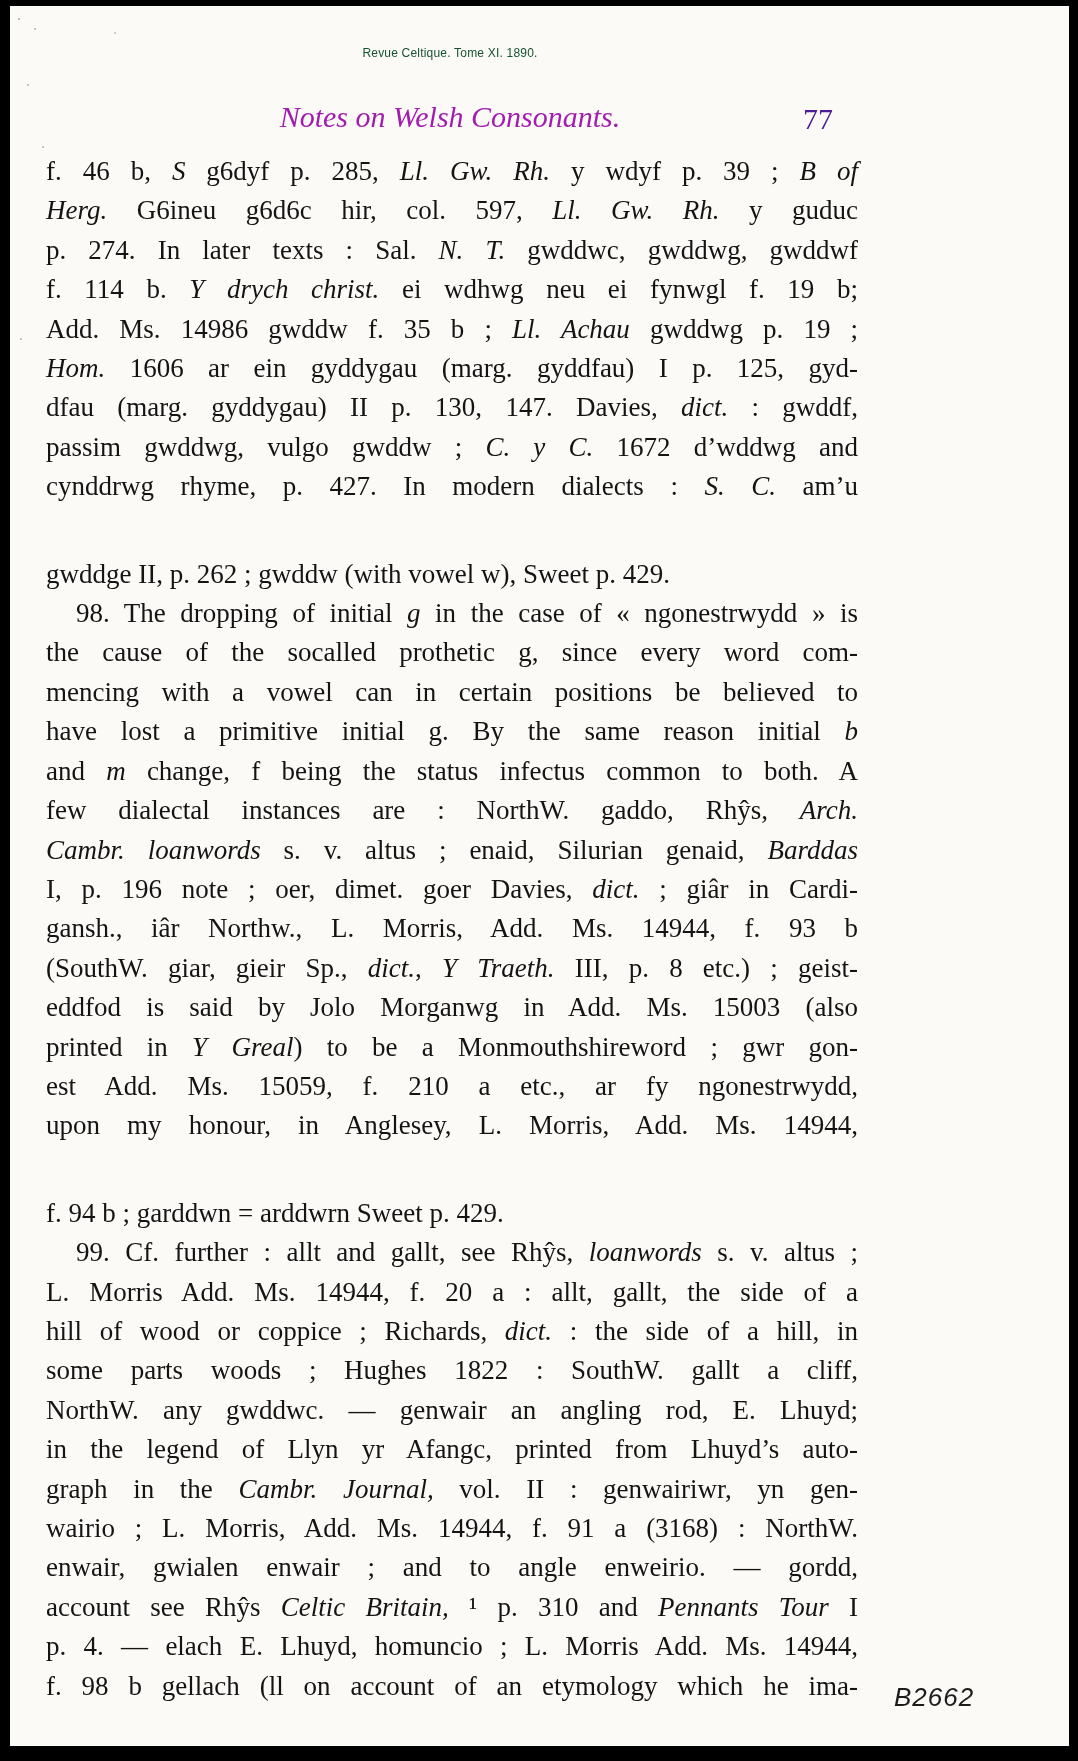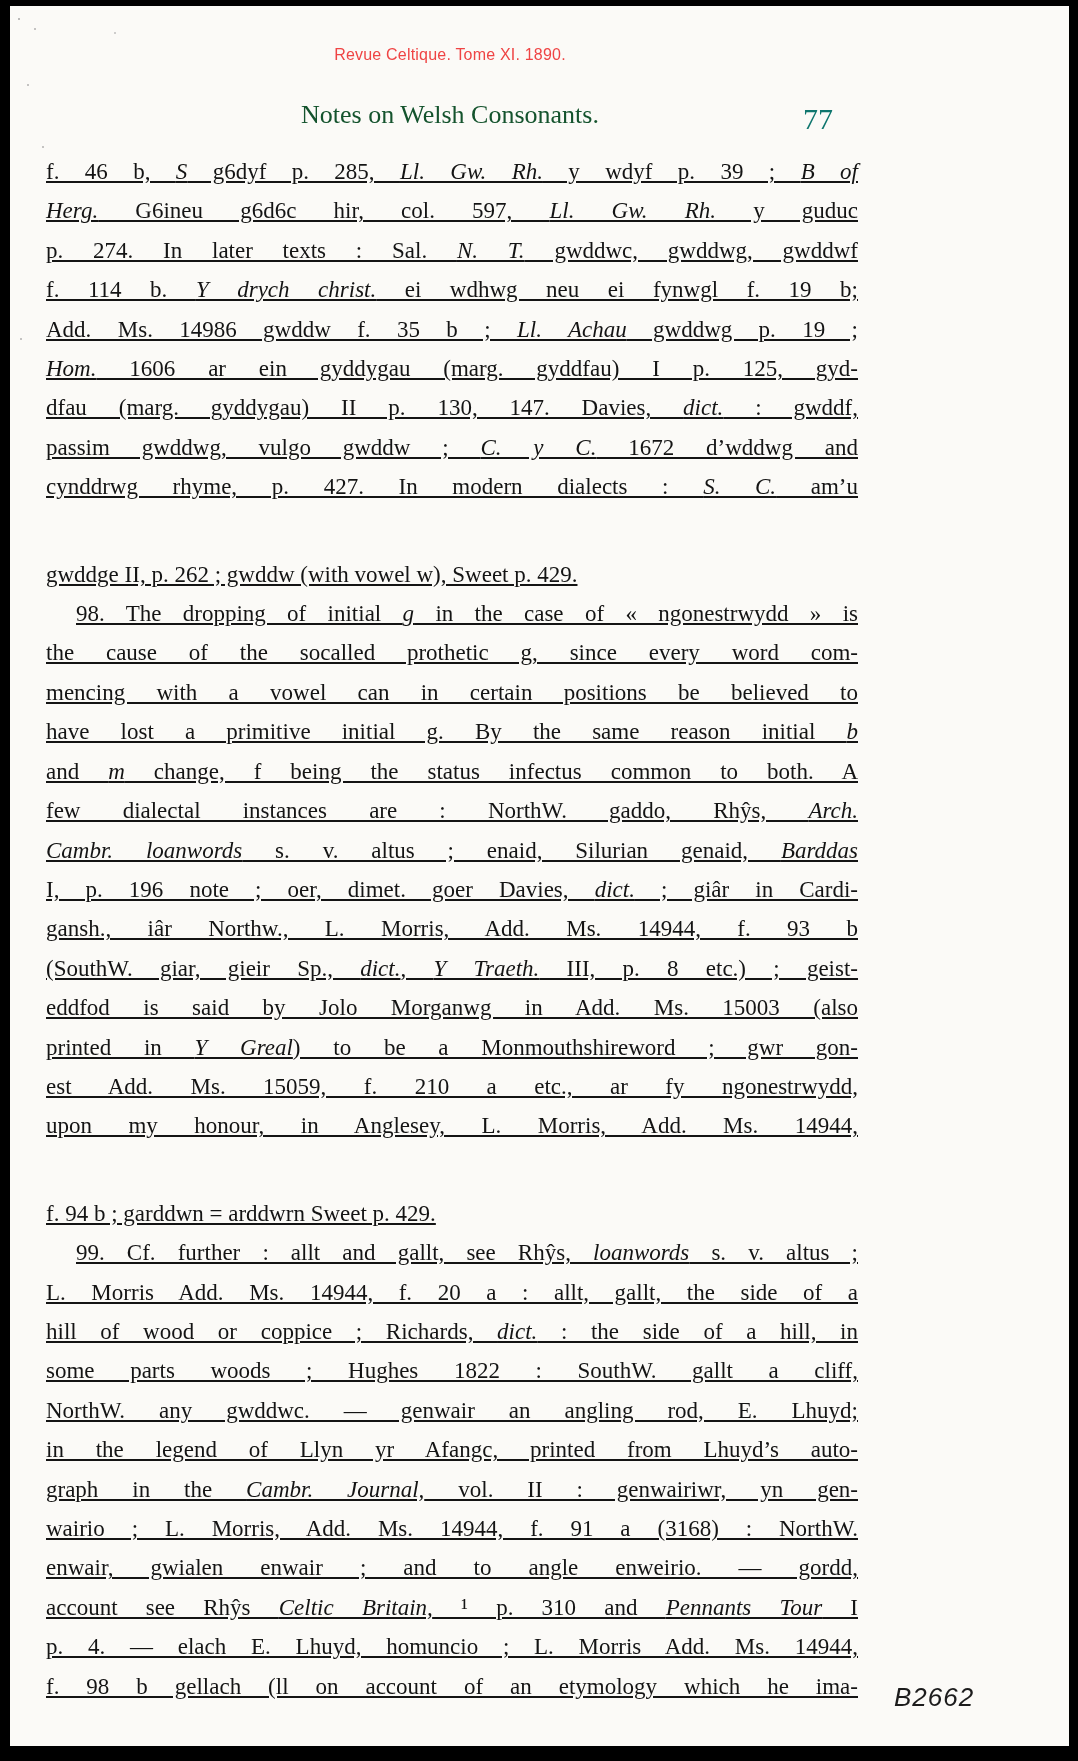--- a/index.html
+++ b/index.html
@@ -22,34 +22,35 @@
     width: 2px; height: 2px; background: #8a8a8a; border-radius: 50%;
     box-shadow: 16px 10px 0 #999, 34px 44px 0 -1px #8a8a8a, 9px 66px 0 #999,
                 44px 24px 0 -1px #777, 96px 14px 0 #aaa, 24px 128px 0 #999,
                 5px 196px 0 -1px #888, 64px 6px 0 -1px #bbb, 2px 320px 0 #999;
     opacity: .75;
   }
   .stamp-top {
     position: absolute; left: 0; top: 40px; width: 880px;
     text-align: center;
     font-family: "Liberation Sans", sans-serif;
-    font-size: 16px; color: #ef4444; letter-spacing: 0.2px;
+    font-size: 12px; color: #14532d; letter-spacing: 0.2px;
   }
   .running-head {
     position: absolute; left: 0; top: 94px; width: 880px;
     text-align: center;
-    font-size: 26px; color: #14532d;
+    font-style: italic;
+    font-size: 30px; color: #a21caf;
   }
   .page-number {
     position: absolute; left: 793px; top: 96px;
-    font-size: 30px; color: #0f766e; text-align: right;
+    font-size: 30px; color: #4c1d95; text-align: right;
   }
   .text-block {
     position: absolute; left: 36px; top: 146px; width: 812px;
-    font-size: 23px; line-height: 39.4px; color: #141414; text-decoration: underline;
+    font-size: 27px; line-height: 39.4px; color: #141414;
   }
   .line {
     text-align: justify;
     text-align-last: justify;
     -moz-text-align-last: justify;
   }
   .line.end { text-align-last: left; margin-top: 48px; -moz-text-align-last: left; }
   .line.indent { text-indent: 30px; }
   .it { font-style: italic; }
   .stamp-bottom {

